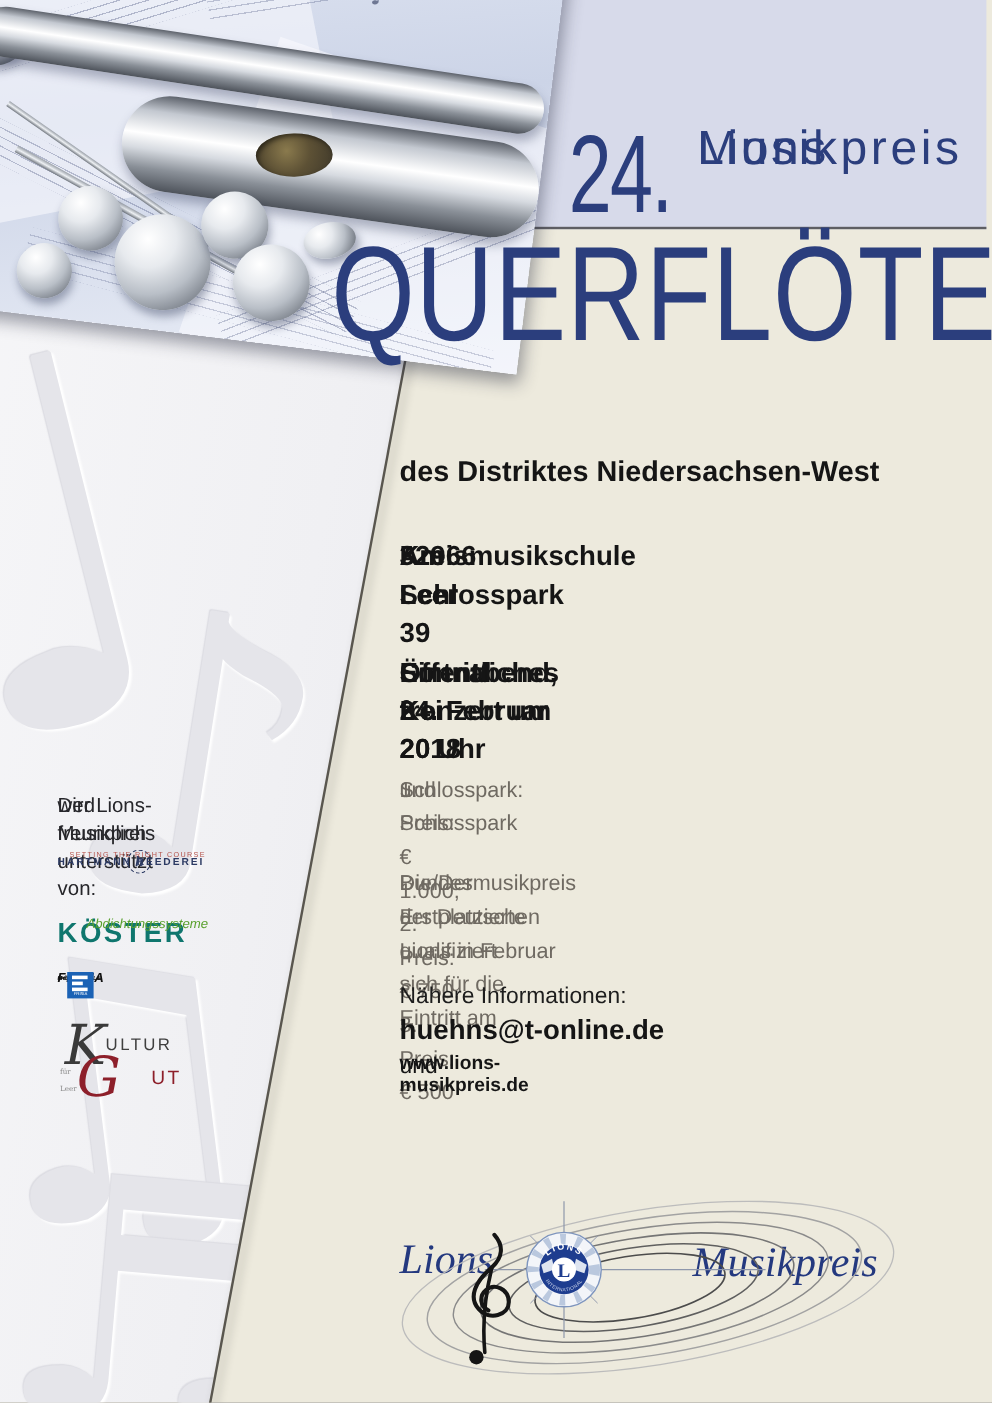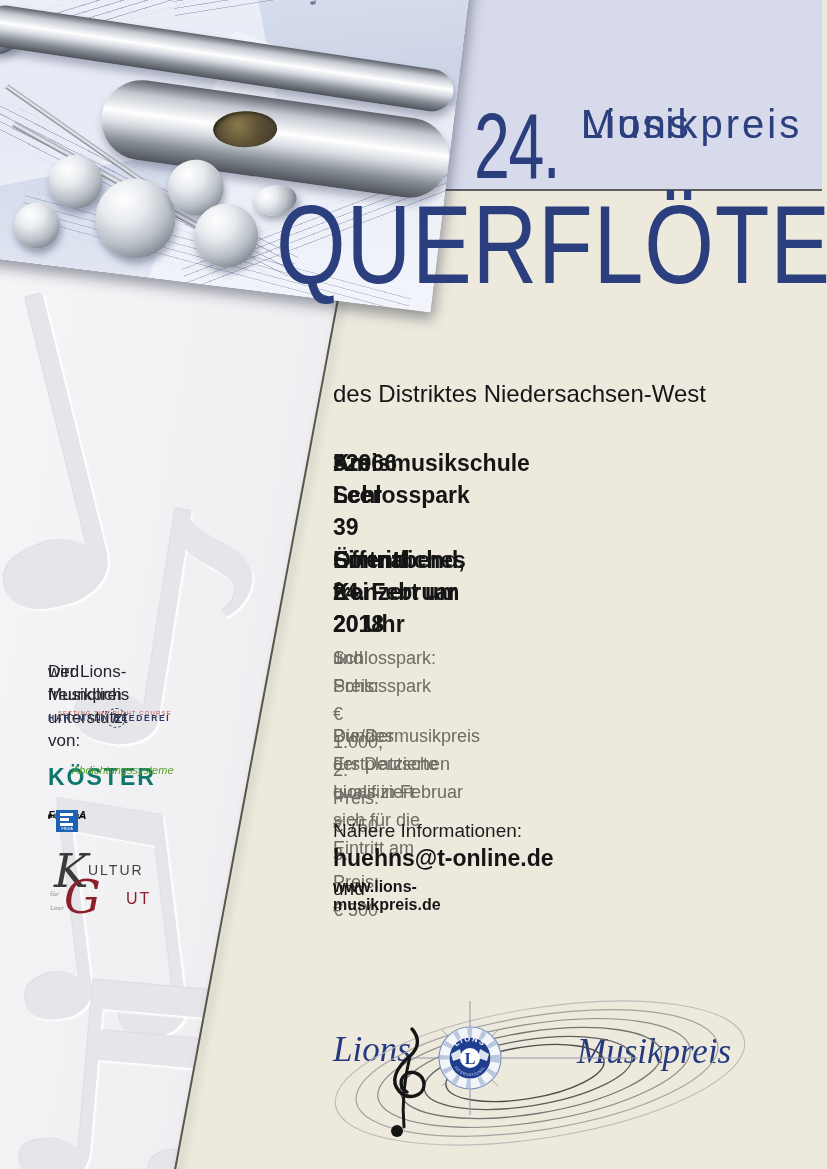--- a/index.html
+++ b/index.html
@@ -68,21 +68,21 @@
   
   .num{left:474px;top:100px;font-size:92px;font-weight:300;color:#2b3e7d;line-height:1;
        transform:scaleX(.70);transform-origin:0 0;letter-spacing:-2px;}
   .brand{left:581px;top:104px;color:#2b3e7d;font-weight:300;font-size:40px;line-height:41px;letter-spacing:3px;}
   .brand div{position:static;}
   .title{left:276px;top:188px;font-size:112px;font-weight:300;color:#2b3e7d;line-height:1.02;
          transform:scaleX(.80);transform-origin:0 0;letter-spacing:1px;}
 
   
   .blk{left:333px;color:#151515;}
-  .sub{top:380px;font-size:24px;font-weight:normal;}
+  .sub{top:380px;font-size:24px;font-weight:bold;}
   .venue{top:447px;font-size:23px;font-weight:bold;line-height:32px;}
   .event{top:544px;font-size:23px;font-weight:bold;line-height:32px;}
   .gray{color:#6f6a62;font-size:18px;line-height:28px;font-weight:normal;}
   .prizes{top:644px;}
   .qual{top:722px;}
   .info-label{top:820px;font-size:19px;color:#1d1d1d;}
   .email{top:845px;font-size:23px;font-weight:bold;}
   .web{top:878px;font-size:19px;}
   .web b{font-size:16px;}
   .blk div,.blk span,.blk b{position:static;}

